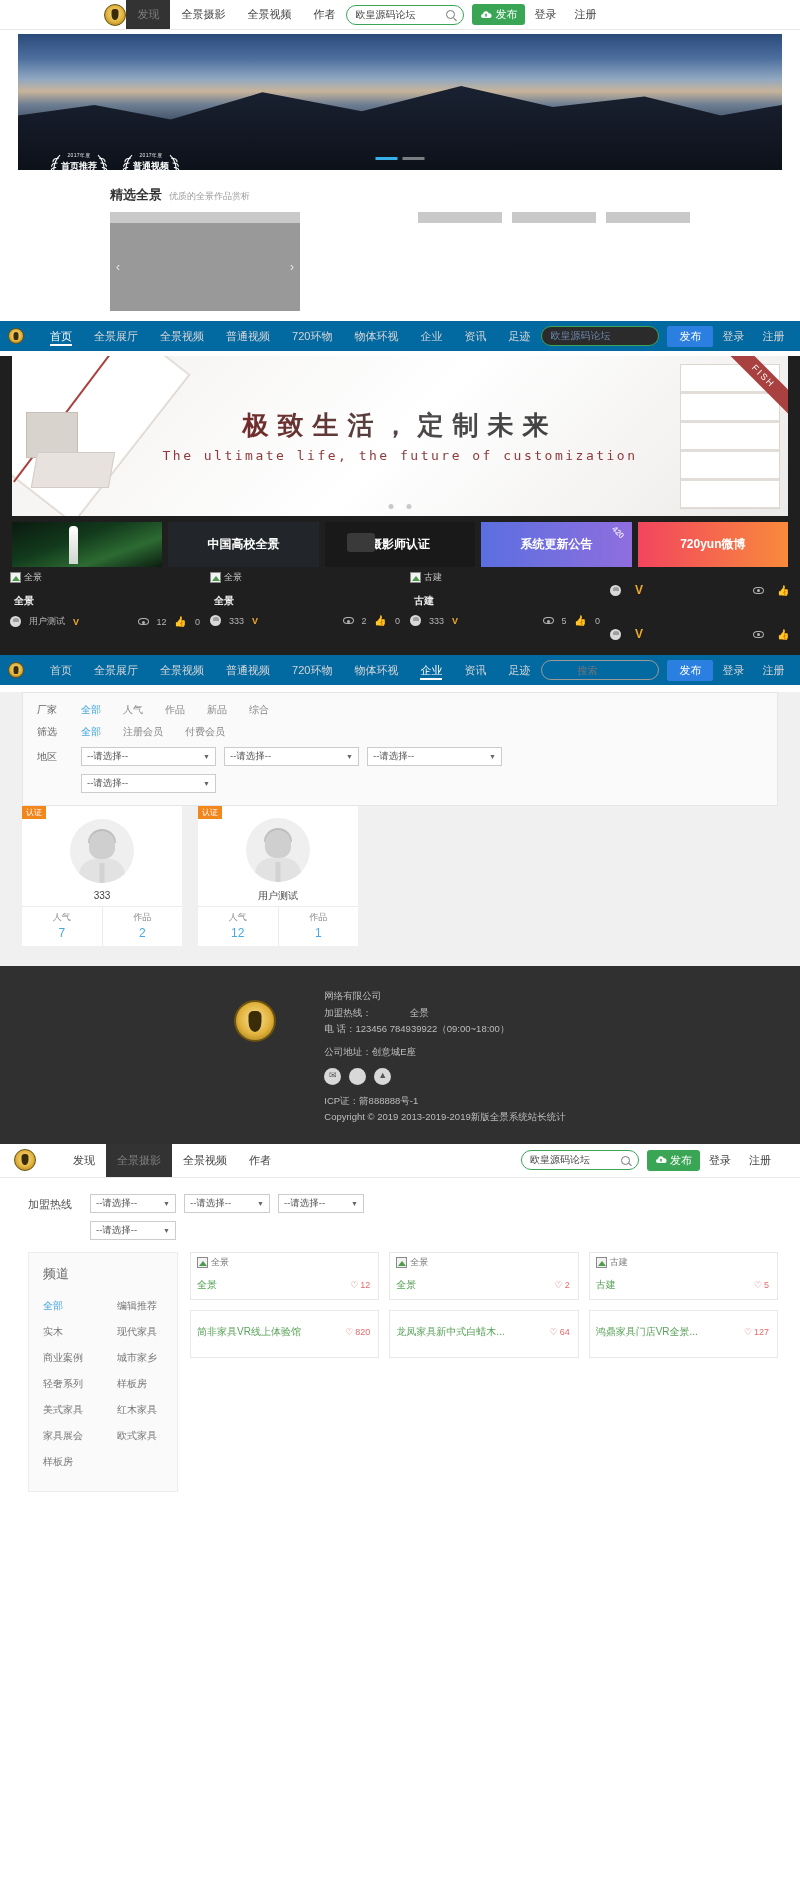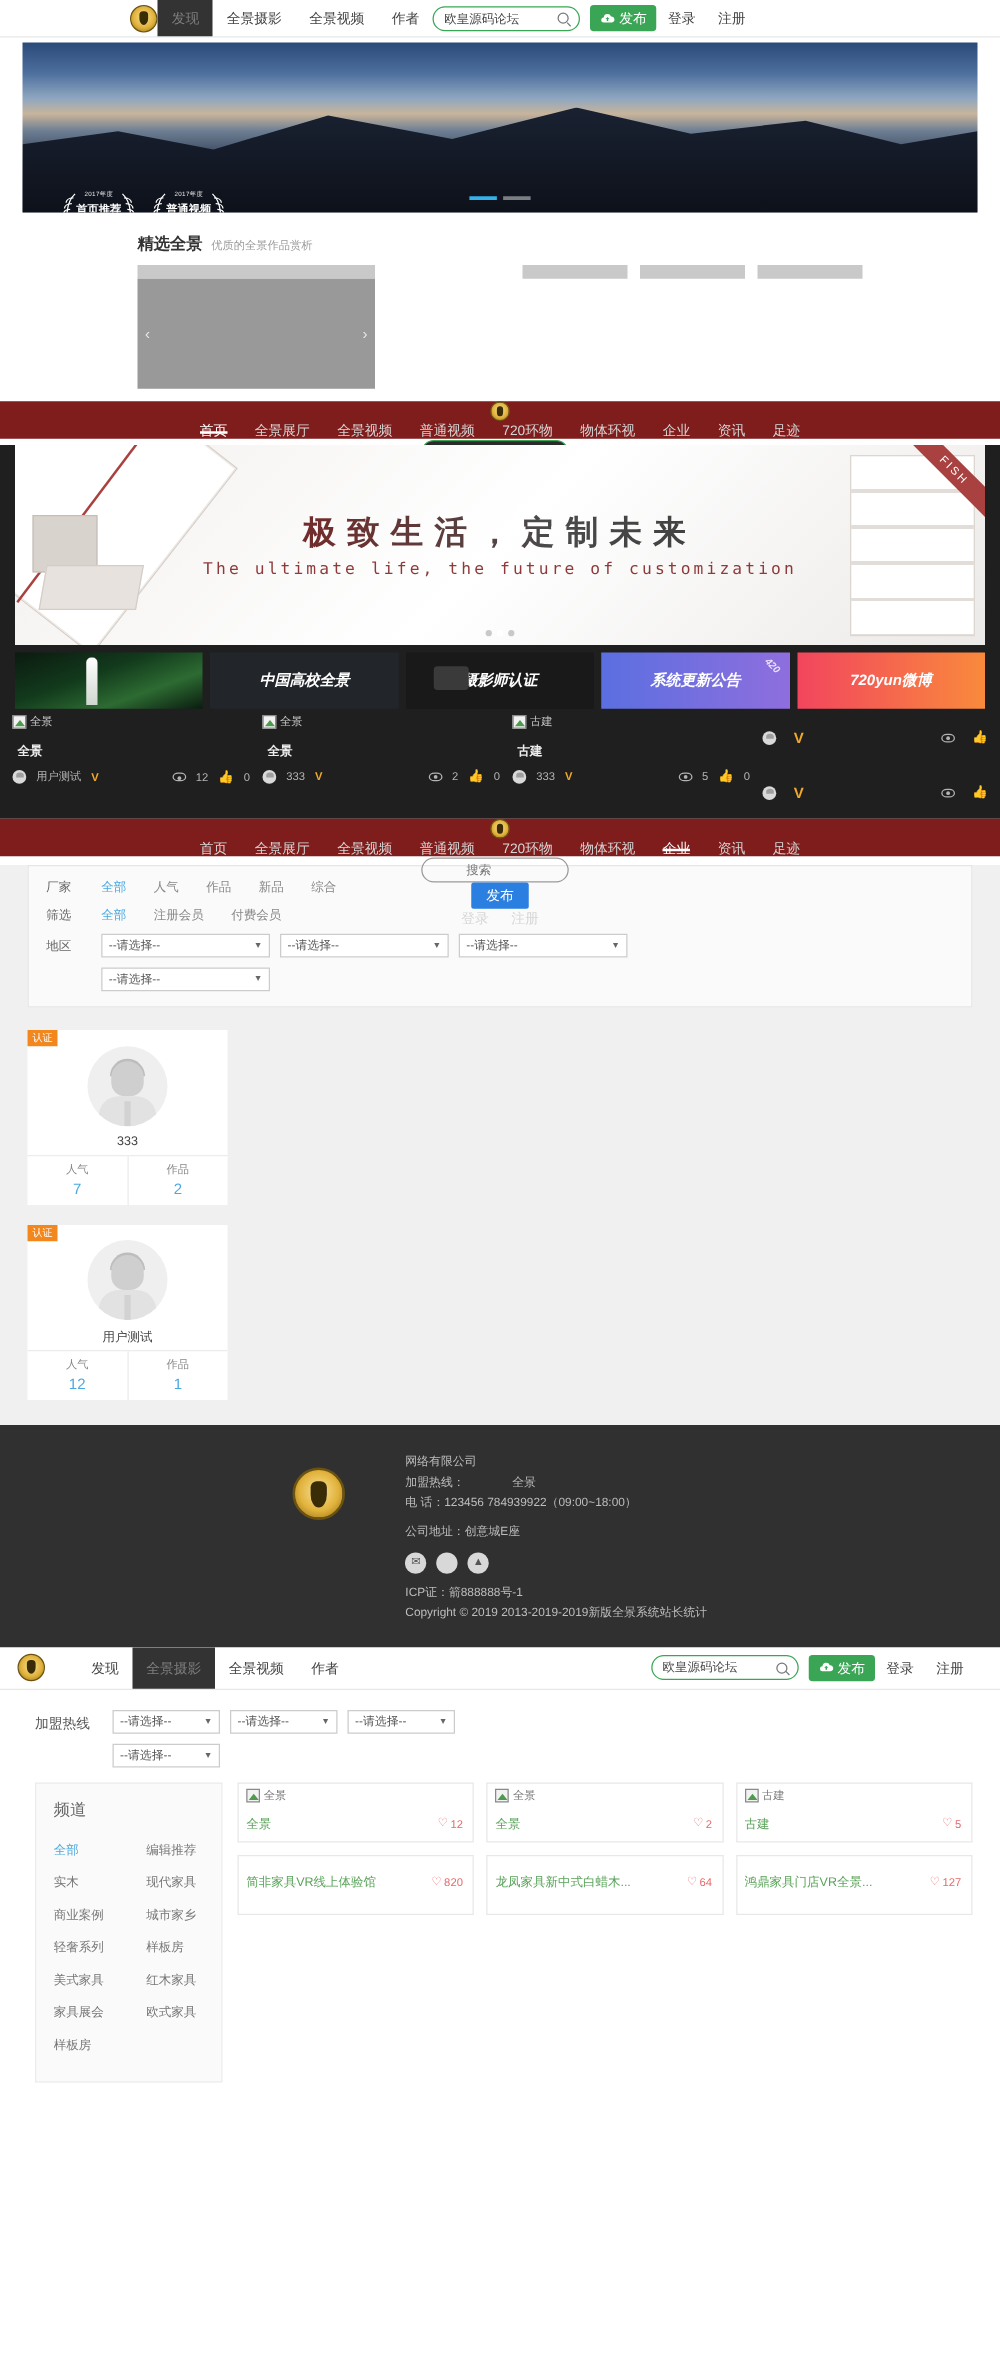--- a/index.html
+++ b/index.html
@@ -7,21 +7,21 @@
     width: 800px; height: 1900px;
     font-family: "Liberation Sans", "DejaVu Sans", sans-serif;
     background: #fff; font-size: 12px; color: #333;
     overflow: hidden;
   }
   .page { width: 800px; position: relative; }
 
   
   .navbar { display: flex; align-items: center; height: 30px; width: 100%; }
   .nav-white { background: #fff; border-bottom: 1px solid #e8e8e8; }
-  .nav-dark { background: #7f1d1d; flex-direction: column; }
+  .nav-dark { background: #0369a1; }
   .nav-logo {
     width: 22px; height: 22px; border-radius: 50%;
     background: radial-gradient(circle at 50% 45%, #f7e199 0%, #e2b33c 55%, #8c6a15 100%);
     border: 1px solid #6b5210; position: relative; flex: none;
   }
   .nav-logo::after {
     content: ""; position: absolute; left: 50%; top: 4px;
     transform: translateX(-50%);
     width: 7px; height: 11px; background: #3a2c06;
     border-radius: 3px 3px 50% 50%;
@@ -161,21 +161,21 @@
   }
   .banner2 .bs {
     position: absolute; left: 0; right: 0; top: 92px; text-align: center;
     font-size: 13px; letter-spacing: 2.5px; color: #8f3a3a;
     font-family: "DejaVu Sans Mono", monospace;
   }
   .banner2 .dots { position: absolute; bottom: 7px; left: 50%; transform: translateX(-50%); display: flex; gap: 4px; }
   .banner2 .dots i { width: 5px; height: 5px; border-radius: 50%; background: #c9c9c9; }
   .banner2 .dots i.on { background: #fff; }
 
-  .tile-row { display: flex; gap: 6px; margin: 6px 12px 0 12px; font-style: italic; }
+  .tile-row { display: flex; gap: 6px; margin: 6px 12px 0 12px; }
   .tile {
     flex: 1 1 0; height: 45px; display: flex; align-items: center; justify-content: center;
     color: #fff; font-size: 12px; font-weight: bold; position: relative; overflow: hidden;
     cursor: pointer;
   }
   .tile.t1 { background: linear-gradient(160deg,#0b1a10,#123a1c 40%,#2d6b32 70%,#0a1c10); }
   .tile.t1::before {
     content:""; position:absolute; left: 38%; top: 4px; width: 9px; height: 38px;
     background: linear-gradient(180deg,#fff,#cfd6cf); border-radius: 4px 4px 0 0;
   }
@@ -227,21 +227,21 @@
   .flabel { width: 44px; font-size: 10px; color: #666; flex: none; }
   .fopt { font-size: 10px; color: #888; margin-right: 22px; cursor: pointer; }
   .fopt.on { color: #4aa8e0; }
   .sel {
     width: 135px; height: 19px; border: 1px solid #ccc; background: #fff;
     font-size: 9.5px; color: #555; display: flex; align-items: center;
     padding: 0 5px; margin-right: 8px; position: relative; cursor: pointer;
   }
   .sel .cv { position: absolute; right: 5px; font-size: 7px; color: #666; }
 
-  .cards { display: flex; gap: 16px; margin: 18px 22px 0 22px; flex-direction: column; }
+  .cards { display: flex; gap: 16px; margin: 0 22px 0 22px; }
   .ucard { width: 160px; background: #fff; position: relative; }
   .ubadge {
     position: absolute; left: 0; top: 0; background: #f2871e; color: #fff;
     font-size: 8px; padding: 1px 4px; z-index: 2;
   }
   .ubody { height: 100px; display:flex; flex-direction:column; align-items:center; justify-content:center; padding-top: 8px;}
   .ava-big { width: 64px; height: 64px; border-radius: 50%; background: #efefef; position: relative; overflow: hidden; }
   .ava-big .head { position:absolute; left:50%; top:12px; transform:translateX(-50%); width:26px; height:28px; background:#cfcfcf; border-radius:13px 13px 11px 11px;}
   .ava-big .hair { position:absolute; left:50%; top:10px; transform:translateX(-50%); width:28px; height:14px; background:#bdbdbd; border-radius:14px 14px 0 0;}
   .ava-big .body { position:absolute; left:50%; bottom:0; transform:translateX(-50%); width:46px; height:24px; background:#e2e2e2; border-radius:16px 16px 0 0;}

